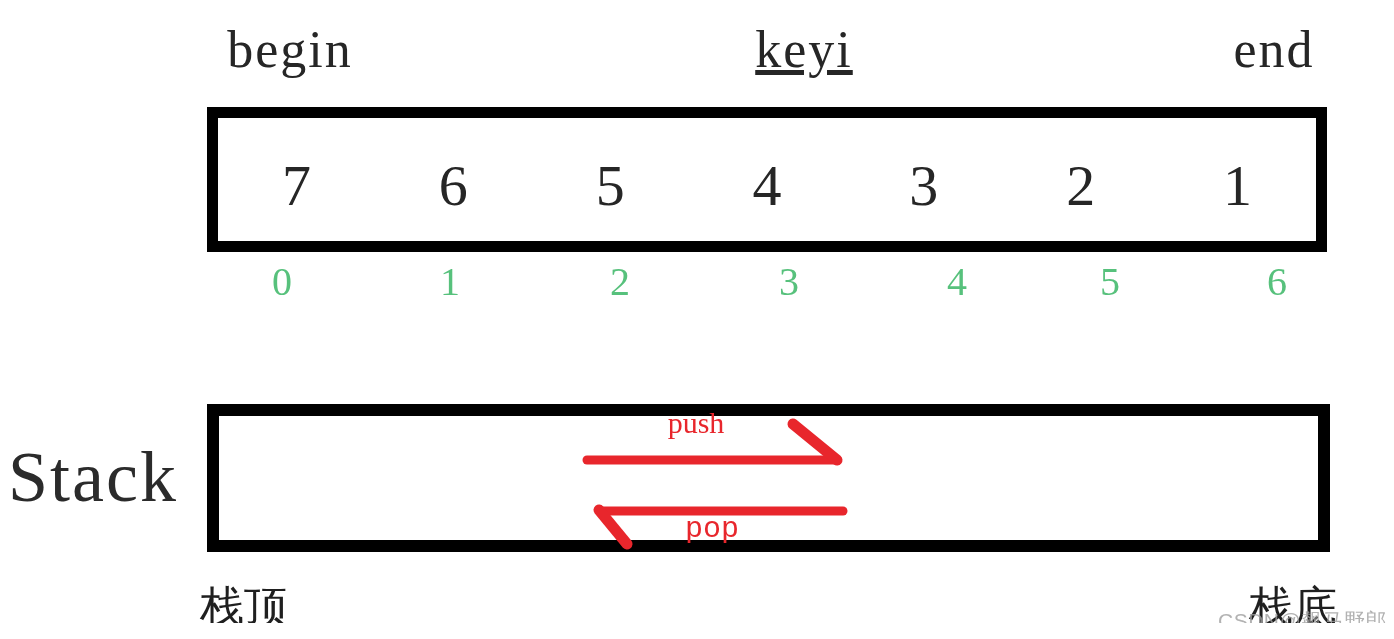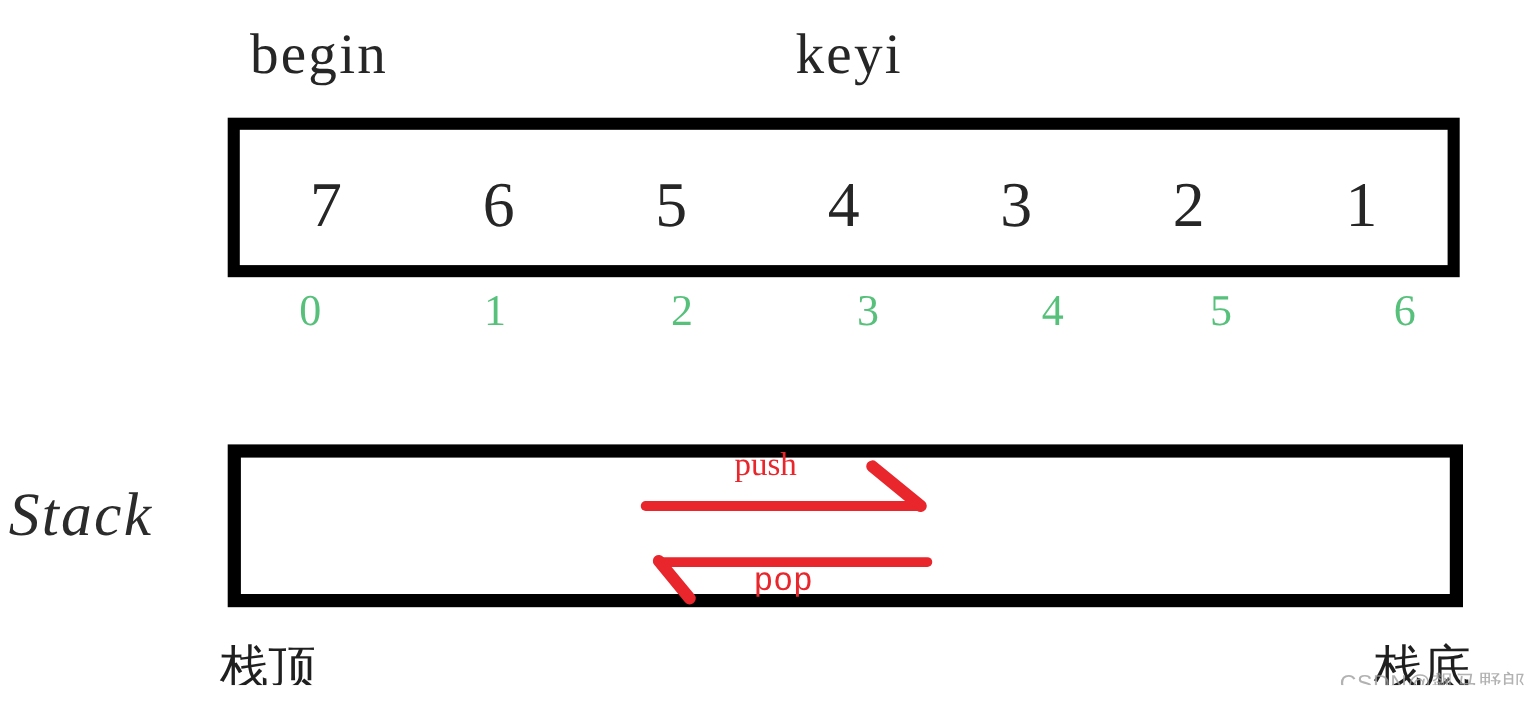--- a/index.html
+++ b/index.html
@@ -5,39 +5,39 @@
   html,body{margin:0;padding:0;background:#ffffff;}
   .canvas{
     position:relative;width:1394px;height:623px;background:#ffffff;overflow:hidden;
     font-family:"Liberation Serif","DejaVu Serif",serif;color:#1e1e1e;
   }
   .toplabel{
     position:absolute;top:20px;font-size:52px;letter-spacing:2px;color:#262626;
     transform:translateX(-50%);white-space:nowrap;
   }
   .lbl-begin{left:290px;}
-  .lbl-keyi{left:772px;}
+  .lbl-keyi{left:804px;text-decoration:underline;}
   .lbl-end{left:1274px;}
 
   .array-box{
     position:absolute;left:207px;top:107px;width:1120px;height:145px;
     border:11px solid #000;box-sizing:border-box;background:#fff;
     display:flex;align-items:center;
   }
   .array-cell{
     flex:1;text-align:center;font-size:58px;color:#262626;padding-top:12px;
   }
 
   .index-row span{
     position:absolute;top:258px;transform:translateX(-50%);
     font-size:40px;color:#57c17c;
   }
 
   .stack-label{
-    position:absolute;left:8px;top:436px;font-size:56px;letter-spacing:2px;color:#2b2b2b;font-style:italic;
+    position:absolute;left:8px;top:436px;font-size:72px;letter-spacing:2px;color:#2b2b2b;
   }
   .stack-box{
     position:absolute;left:207px;top:404px;width:1123px;height:148px;
     border:12px solid #000;box-sizing:border-box;background:#fff;
   }
   .arrow-layer{
     position:absolute;left:560px;top:400px;width:320px;height:170px;z-index:3;
   }
   .op-label{
     position:absolute;z-index:4;font-size:30px;color:#e8262c;transform:translateX(-50%);
@@ -58,20 +58,21 @@
     font-family:"Liberation Sans","DejaVu Sans",sans-serif;
   }
 </style>
 </head>
 <body>
 
 <div class="canvas">
 
   <div class="toplabel lbl-begin">begin</div>
   <div class="toplabel lbl-keyi">keyi</div>
+  <div class="toplabel lbl-end">end</div>
 
   <div class="array-box">
     <div class="array-cell">7</div>
     <div class="array-cell">6</div>
     <div class="array-cell">5</div>
     <div class="array-cell">4</div>
     <div class="array-cell">3</div>
     <div class="array-cell">2</div>
     <div class="array-cell">1</div>
   </div>

